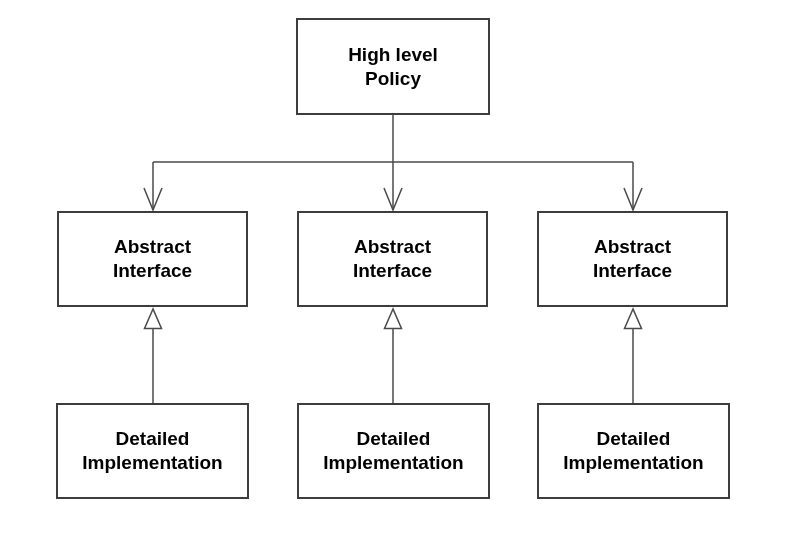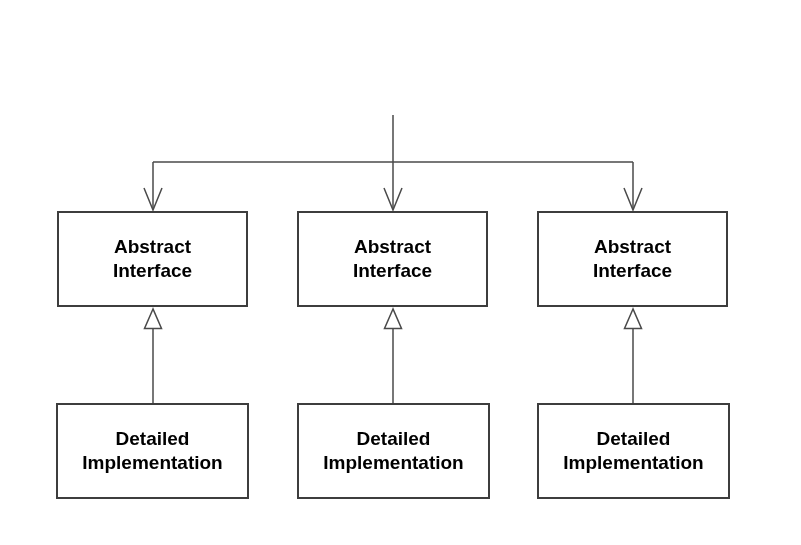--- a/index.html
+++ b/index.html
@@ -68,20 +68,24 @@
 
     <path d="M153 329 V403" stroke="#4a4a4a" stroke-width="1.5" fill="none"></path>
     <path d="M393 329 V403" stroke="#4a4a4a" stroke-width="1.5" fill="none"></path>
     <path d="M633 329 V403" stroke="#4a4a4a" stroke-width="1.5" fill="none"></path>
 
     <path d="M153 309 L144.5 328.5 H161.5 Z" stroke="#4a4a4a" stroke-width="1.5" fill="#ffffff"></path>
     <path d="M393 309 L384.5 328.5 H401.5 Z" stroke="#4a4a4a" stroke-width="1.5" fill="#ffffff"></path>
     <path d="M633 309 L624.5 328.5 H641.5 Z" stroke="#4a4a4a" stroke-width="1.5" fill="#ffffff"></path>
   </svg>
 
+  <div class="node" id="node-policy">
+    <span class="node-label">High level
+Policy</span>
+  </div>
 
   <div class="node" id="node-ai1">
     <span class="node-label">Abstract
 Interface</span>
   </div>
 
   <div class="node" id="node-ai2">
     <span class="node-label">Abstract
 Interface</span>
   </div>

